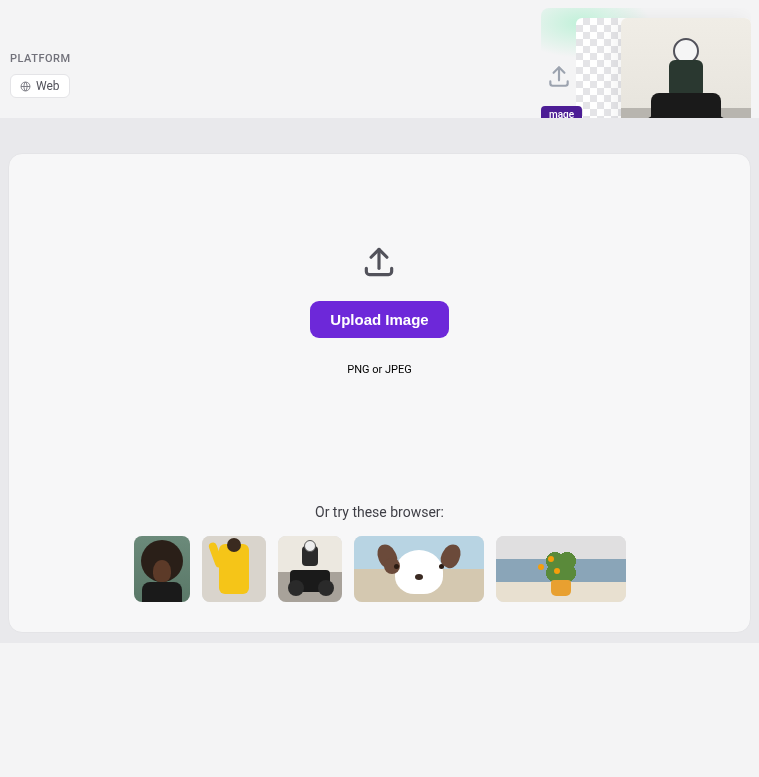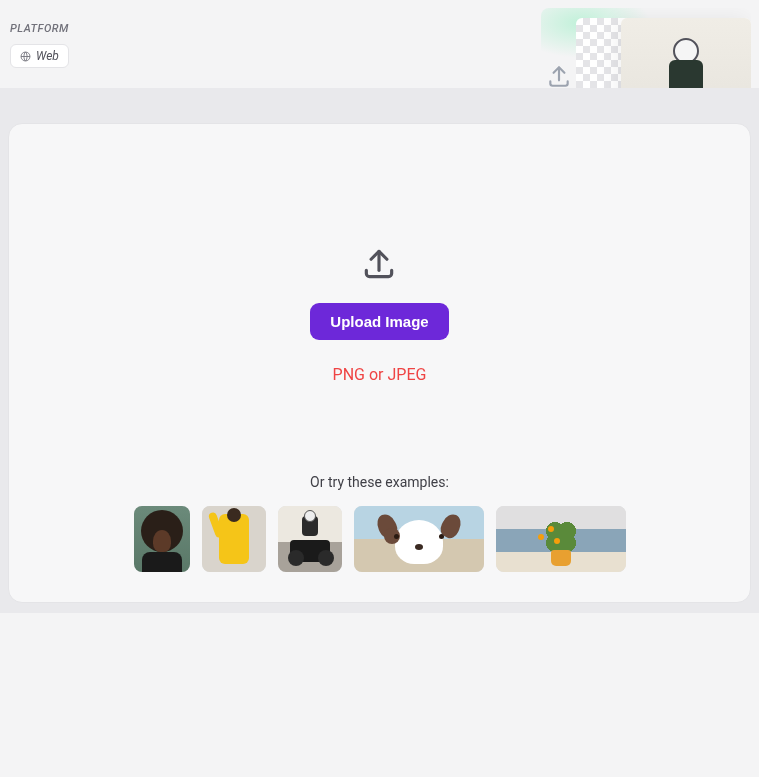--- a/index.html
+++ b/index.html
@@ -42,21 +42,21 @@
       line-height: 1.1;
     }
     .description {
       margin-top: 14px;
       font-size: 15px;
       color: #3f3f46;
       max-width: 390px;
       line-height: 1.5;
     }
     .platform-section {
-      font-style: italic;
+      margin-top: 30px;
     }
     .platform-label {
       font-size: 11px;
       letter-spacing: 0.5px;
       color: #71717a;
       font-weight: 500;
     }
     .platform-chip {
       display: inline-flex;
       align-items: center;
@@ -180,21 +180,21 @@
       border-radius: 50%;
       background: #2a2a2a;
       border: 4px solid #1a1a1a;
     }
     .hero-moto-wheel.front { right: -8px; }
     .hero-moto-wheel.back { left: -8px; }
     .hero-badge {
       position: absolute;
       top: 98px;
       left: 0px;
-      background: #6d28d9;
+      background: #4c1d95;
       color: #fff;
       font-size: 10px;
       padding: 3px 8px;
       border-radius: 4px;
       font-weight: 500;
     }
     
     .main-wrap {
       padding: 35px 8px 10px 8px;
       background: #e9e9ec;
@@ -207,40 +207,40 @@
       min-height: 480px;
       display: flex;
       flex-direction: column;
       align-items: center;
     }
     .upload-zone {
       flex: 1;
       display: flex;
       flex-direction: column;
       align-items: center;
-      justify-content: flex-end;
+      justify-content: center;
     }
     .upload-icon {
       color: #52525b;
       margin-bottom: 16px;
     }
     .upload-btn {
       background: #6d28d9;
       color: #fff;
       border: none;
       padding: 10px 20px;
       border-radius: 9px;
       font-size: 15px;
       font-weight: 600;
       cursor: pointer;
     }
     .upload-hint {
       margin-top: 25px;
-      font-size: 16px;
-      color: #ef4444;
+      font-size: 11px;
+      color: #000000;
     }
     .examples {
       margin-top: 90px;
       text-align: center;
     }
     .examples-label {
       font-size: 14px;
       color: #3f3f46;
       margin-bottom: 16px;
     }
@@ -343,21 +343,21 @@
           <path d="M4 16v2a2 2 0 0 0 2 2h12a2 2 0 0 0 2-2v-2"></path>
           <path d="M7 9l5-5 5 5"></path>
           <path d="M12 4v12"></path>
         </svg>
       </div>
       <button class="upload-btn">Upload Image</button>
       <div class="upload-hint">PNG or JPEG</div>
     </div>
 
     <div class="examples">
-      <div class="examples-label">Or try these examples:</div>
+      <div class="examples-label">Or try these browser:</div>
       <div class="example-row">
         <div class="ex ex1">
           <div class="ex1-bg"></div>
             <div class="ex1-hair"></div>
             <div class="ex1-face"></div>
             <div class="ex1-body"></div>
         </div>
         <div class="ex ex2" style="width:64px">
           <div class="ex2-bg"></div>
             <div class="ex2-arm"></div>

